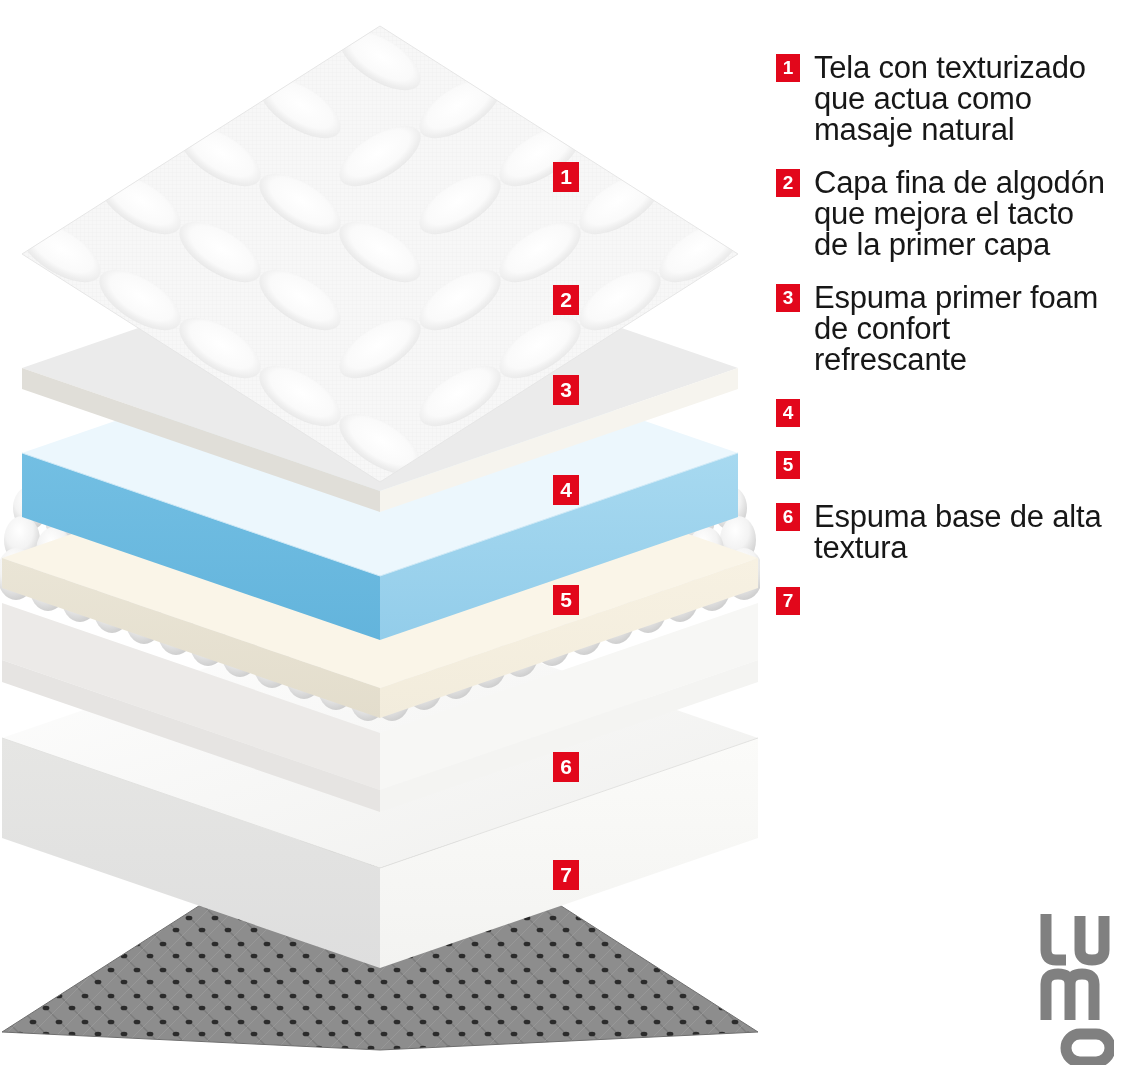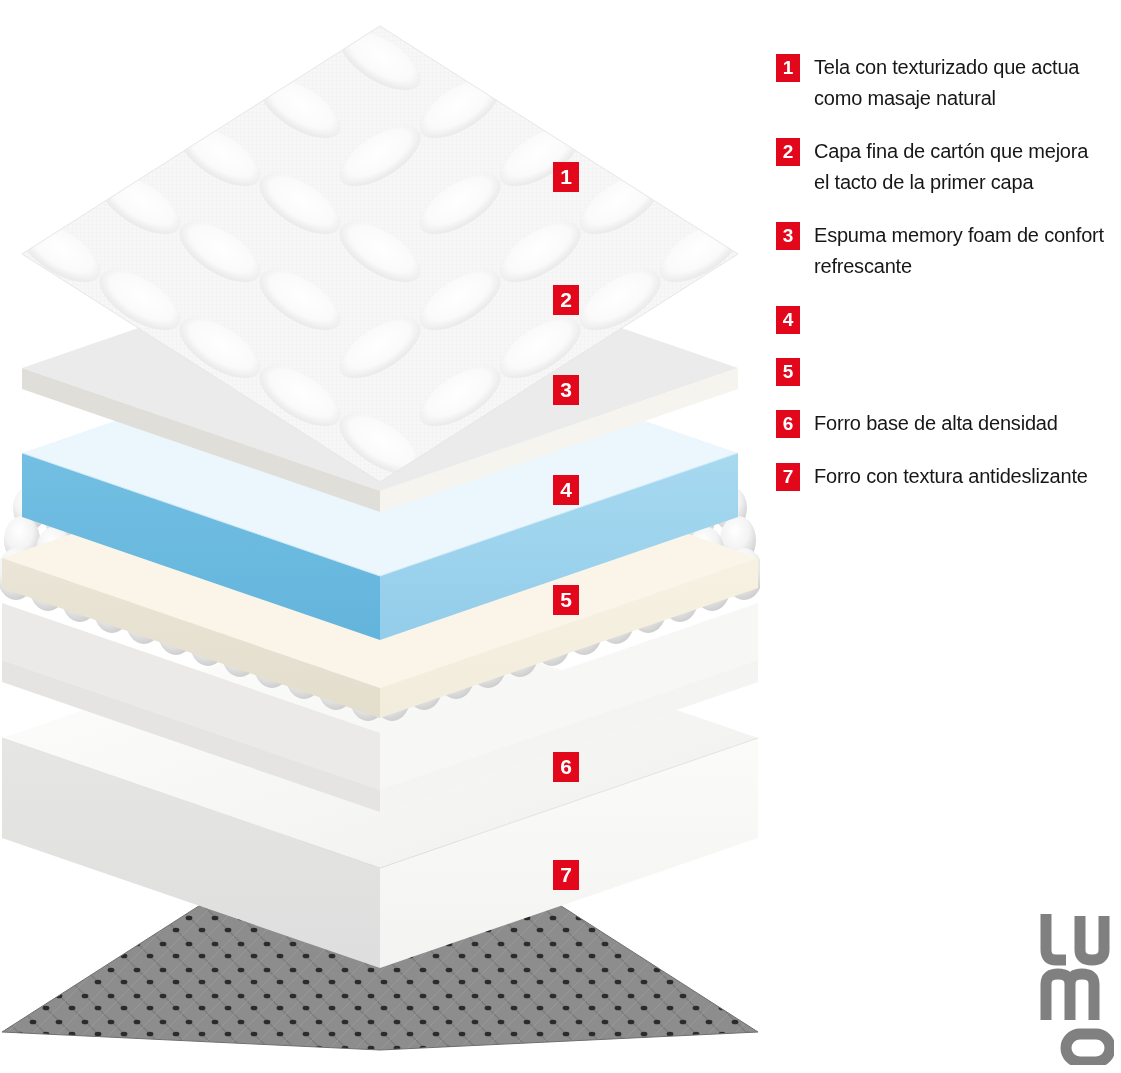--- a/index.html
+++ b/index.html
@@ -48,21 +48,21 @@
     color:#fff;
     font-size:19px;
     font-weight:bold;
     line-height:28px;
     text-align:center;
     margin-top:2px;
     margin-right:14px;
     font-family:"Liberation Sans", sans-serif;
   }
   .legend-text{
-    font-size:20px;
+    font-size:31px;
     line-height:31px;
     color:#171717;
     letter-spacing:-0.2px;
     font-family:"Liberation Sans", sans-serif;
   }
 
   
   #logo{
     position:absolute;
     left:1036px;top:910px;
@@ -315,44 +315,43 @@
 
 <div id="legend">
 
   <div class="legend-item">
     <div class="legend-badge">1</div>
     <div class="legend-text">Tela con texturizado que actua como masaje natural</div>
   </div>
 
   <div class="legend-item">
     <div class="legend-badge">2</div>
-    <div class="legend-text">Capa fina de cartón que mejora el tacto de la primer capa</div>
+    <div class="legend-text">Capa fina de algodón que mejora el tacto de la primer capa</div>
   </div>
 
   <div class="legend-item">
     <div class="legend-badge">3</div>
-    <div class="legend-text">Espuma memory foam de confort refrescante</div>
+    <div class="legend-text">Espuma primer foam de confort refrescante</div>
   </div>
 
   <div class="legend-item">
     <div class="legend-badge">4</div>
   </div>
 
   <div class="legend-item">
     <div class="legend-badge">5</div>
   </div>
 
   <div class="legend-item">
     <div class="legend-badge">6</div>
-    <div class="legend-text">Forro base de alta densidad</div>
+    <div class="legend-text">Espuma base de alta textura</div>
   </div>
 
   <div class="legend-item">
     <div class="legend-badge">7</div>
-    <div class="legend-text">Forro con textura antideslizante</div>
   </div>
 
 </div>
 
 <div id="logo">
   <svg width="78" height="155" viewBox="0 0 78 155" xmlns="http://www.w3.org/2000/svg">
     <g fill="none" stroke="#808080" stroke-width="11" stroke-linecap="butt">
 
       <path d="M10 4 L10 40 Q10 50 20 50 L30 50"></path>
 

